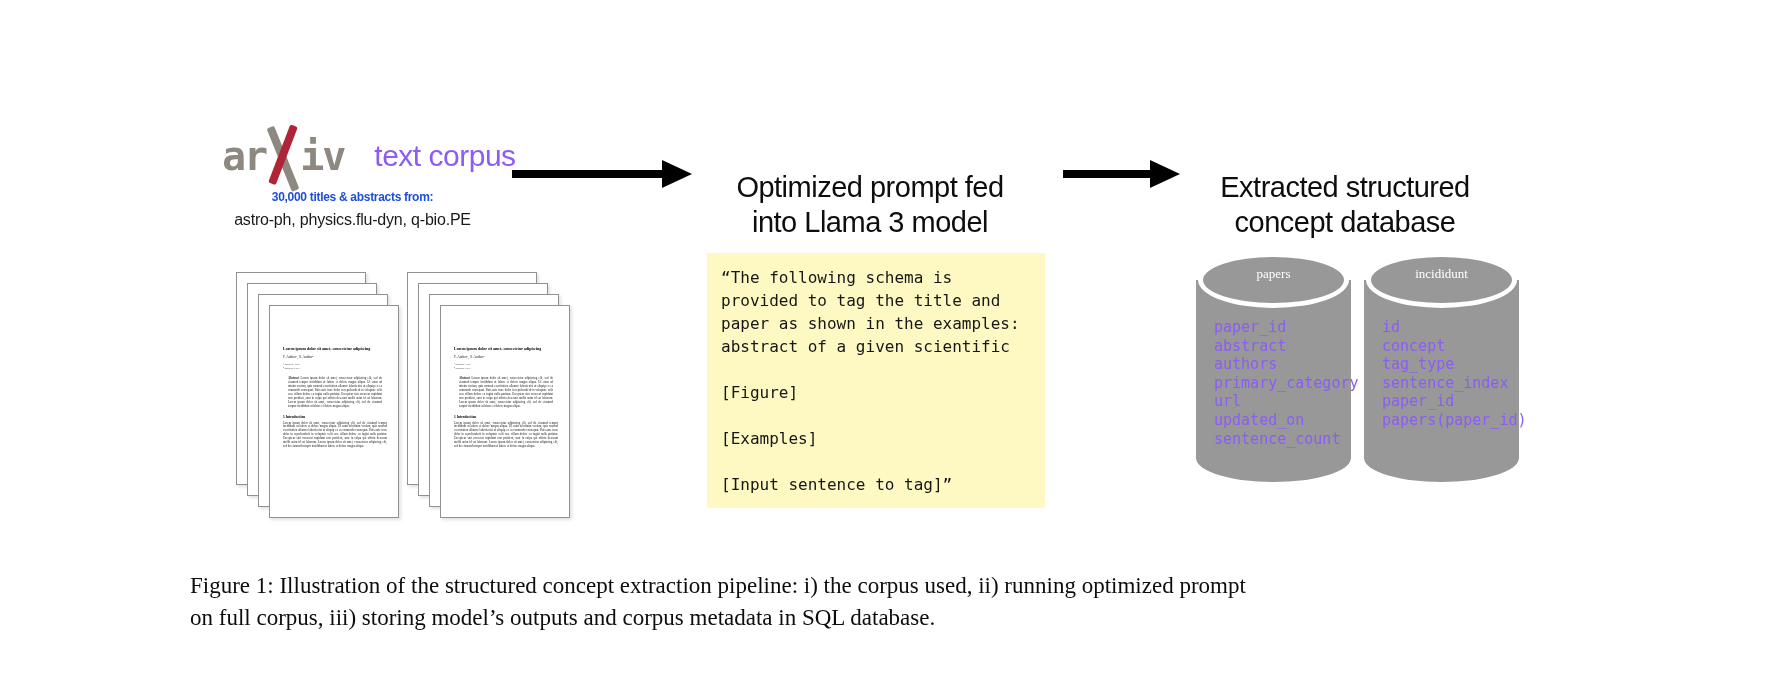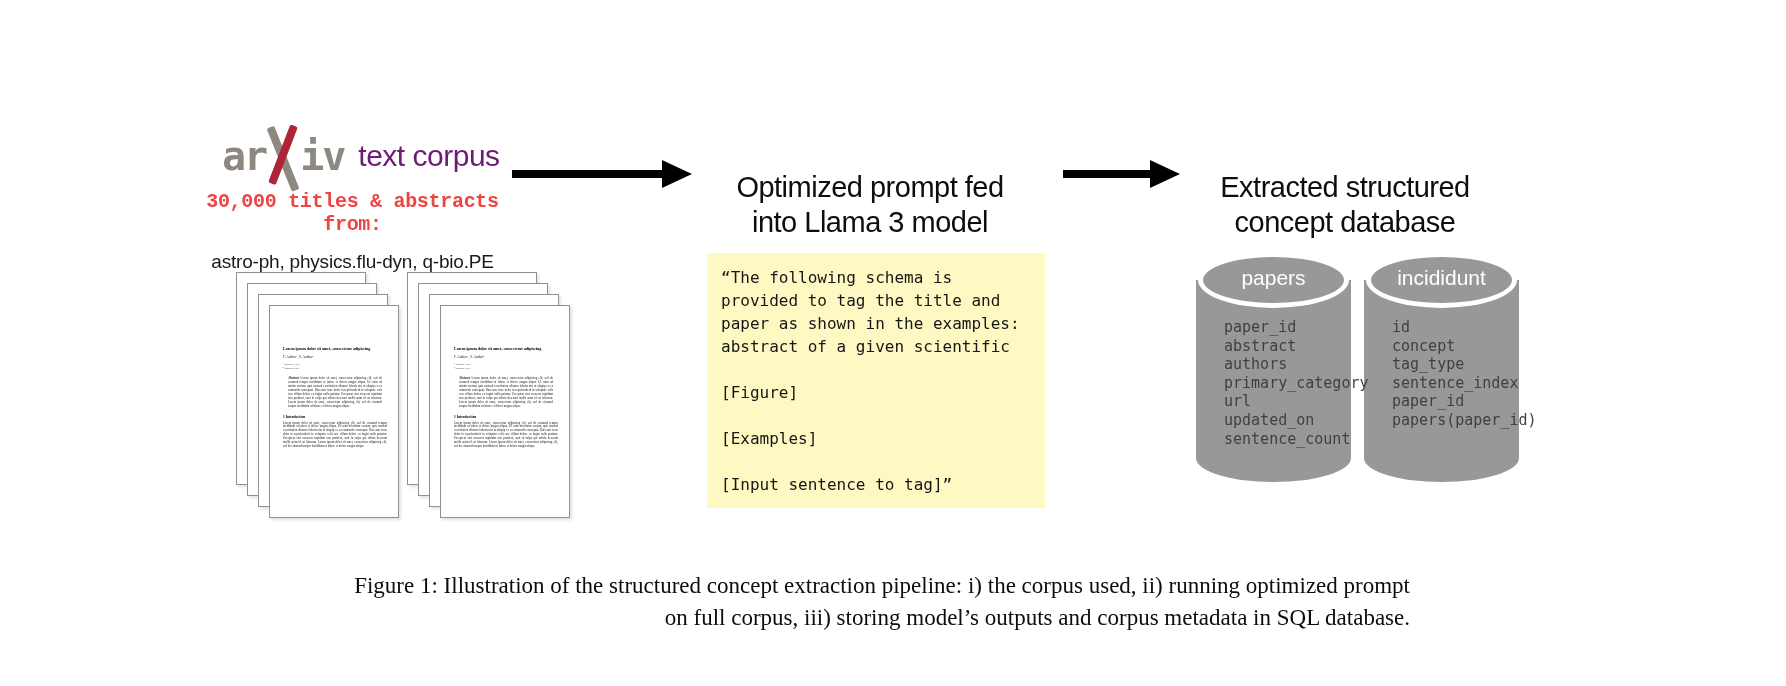--- a/index.html
+++ b/index.html
@@ -8,26 +8,26 @@
   .abs{position:absolute;}
 
   
   .logo-row{left:222px;top:124px;height:64px;display:flex;align-items:center;}
   .logo-word{font-family:"DejaVu Sans Mono",monospace;font-weight:700;
              font-size:40px;color:#8d8980;letter-spacing:-2px;line-height:1;}
   .ax{position:relative;display:inline-block;width:36px;height:48px;margin:0 -1px;}
   .ax .bar{position:absolute;left:50%;top:50%;width:8px;border-radius:2px;}
   .ax .bar.red{height:62px;background:#b02437;transform:translate(-50%,-52%) rotate(21deg);z-index:2;}
   .ax .bar.gray{height:68px;background:#8d8980;transform:translate(-50%,-46%) rotate(-22deg);z-index:1;}
-  .corpus-label{font-size:30px;color:#701a75;margin-left:14px;letter-spacing:-0.5px;}
+  .corpus-label{font-size:30px;color:#8b5cf6;margin-left:30px;letter-spacing:-0.5px;}
 
   
   .subtitle{left:180px;top:190px;width:345px;text-align:center;}
-  .sub-bold{font-size:20px;font-weight:700;letter-spacing:-0.3px;color:#ef4444;font-family:Liberation Mono, monospace;}
-  .sub-reg{font-size:19px;margin-top:15px;color:#1a1a1a;letter-spacing:-0.2px;}
+  .sub-bold{font-size:12px;font-weight:700;letter-spacing:-0.3px;color:#1d4ed8;}
+  .sub-reg{font-size:16px;margin-top:7px;color:#1a1a1a;letter-spacing:-0.2px;}
 
   
   .stack{width:164px;height:247px;}
   .stack-left{left:236px;top:272px;}
   .stack-right{left:407px;top:272px;}
   .page{position:absolute;width:130px;height:213px;background:#fff;
         border:1px solid #919191;box-sizing:border-box;
         box-shadow:2px 2px 3px rgba(0,0,0,0.12);}
   .pc{padding:40px 11px 0 13px;font-family:"Liberation Serif",serif;color:#222;}
   .p-title{font-size:4px;font-weight:bold;color:#000;}
@@ -55,28 +55,28 @@
 
   
   .cyl{width:155px;height:232px;top:250px;}
   .cyl-papers{left:1196px;}
   .cyl-pred{left:1364px;}
   .cyl-body{position:absolute;top:30px;left:0;right:0;bottom:0;background:#989898;
             border-radius:0 0 50% 50% / 0 0 24px 24px;}
   .cyl-top{position:absolute;top:2px;left:2px;right:2px;height:56px;background:#989898;
            border-radius:50%;border:5px solid #ffffff;box-sizing:border-box;z-index:2;}
   .cyl-name{position:absolute;top:16px;left:0;right:0;text-align:center;z-index:3;
-            font-family:Liberation Sans, sans-serif;font-size:21px;color:#ffffff;}
-  .cyl-fields{position:absolute;top:68px;left:28px;right:2px;z-index:3;
+            font-family:Liberation Serif, serif;font-size:13px;color:#ffffff;}
+  .cyl-fields{position:absolute;top:68px;left:18px;right:2px;z-index:3;
               font-family:"DejaVu Sans Mono",monospace;font-size:15px;
-              line-height:18.6px;color:#404040;white-space:nowrap;}
+              line-height:18.6px;color:#8b5cf6;white-space:nowrap;}
 
   
   .caption{left:190px;top:570px;width:1220px;font-family:"Liberation Serif",serif;
-           font-size:23px;line-height:31.5px;color:#0d0d0d;text-align:right;}
+           font-size:23px;line-height:31.5px;color:#0d0d0d;}
 </style>
 </head>
 <body>
 
 <div class="abs logo-row">
   <span class="logo-word">ar</span>
   <span class="ax">
     <span class="bar gray"></span>
     <span class="bar red"></span>
   </span>

